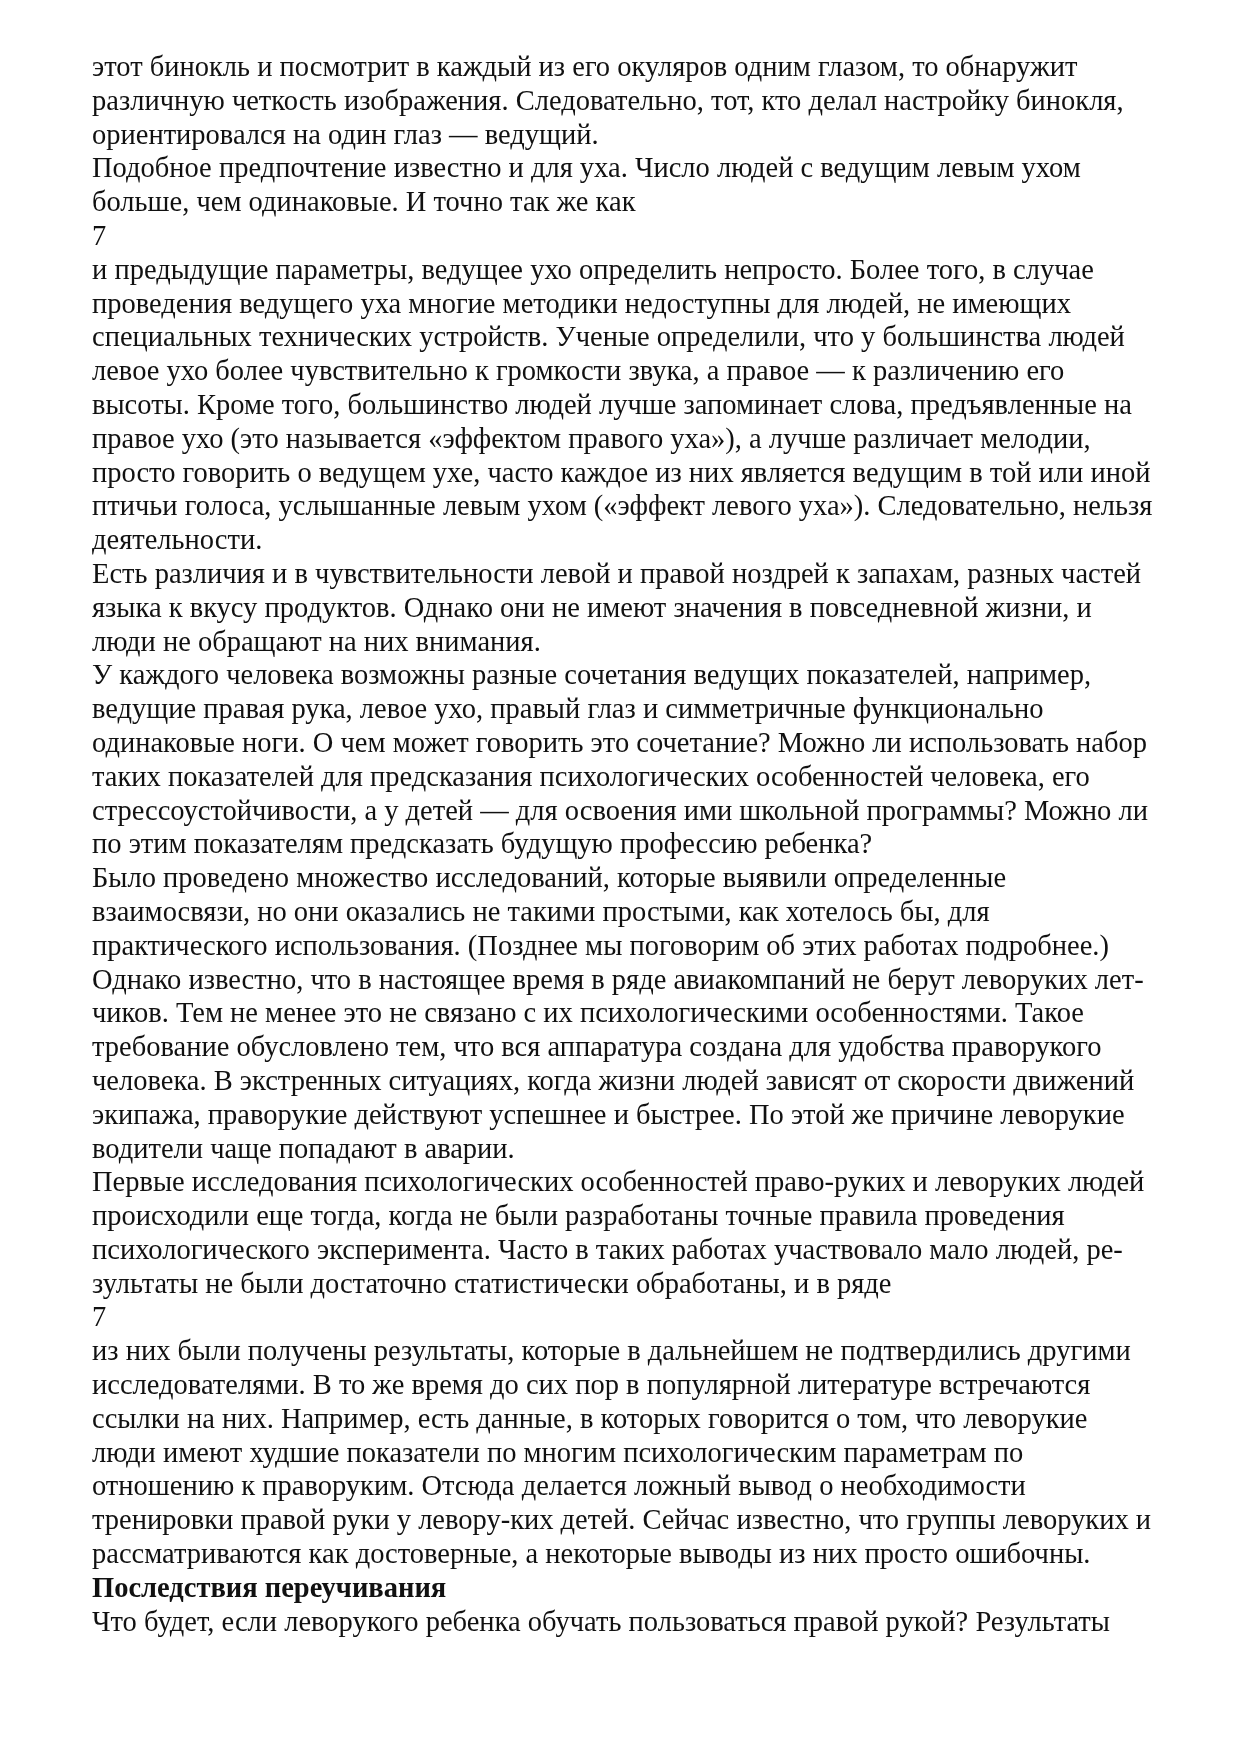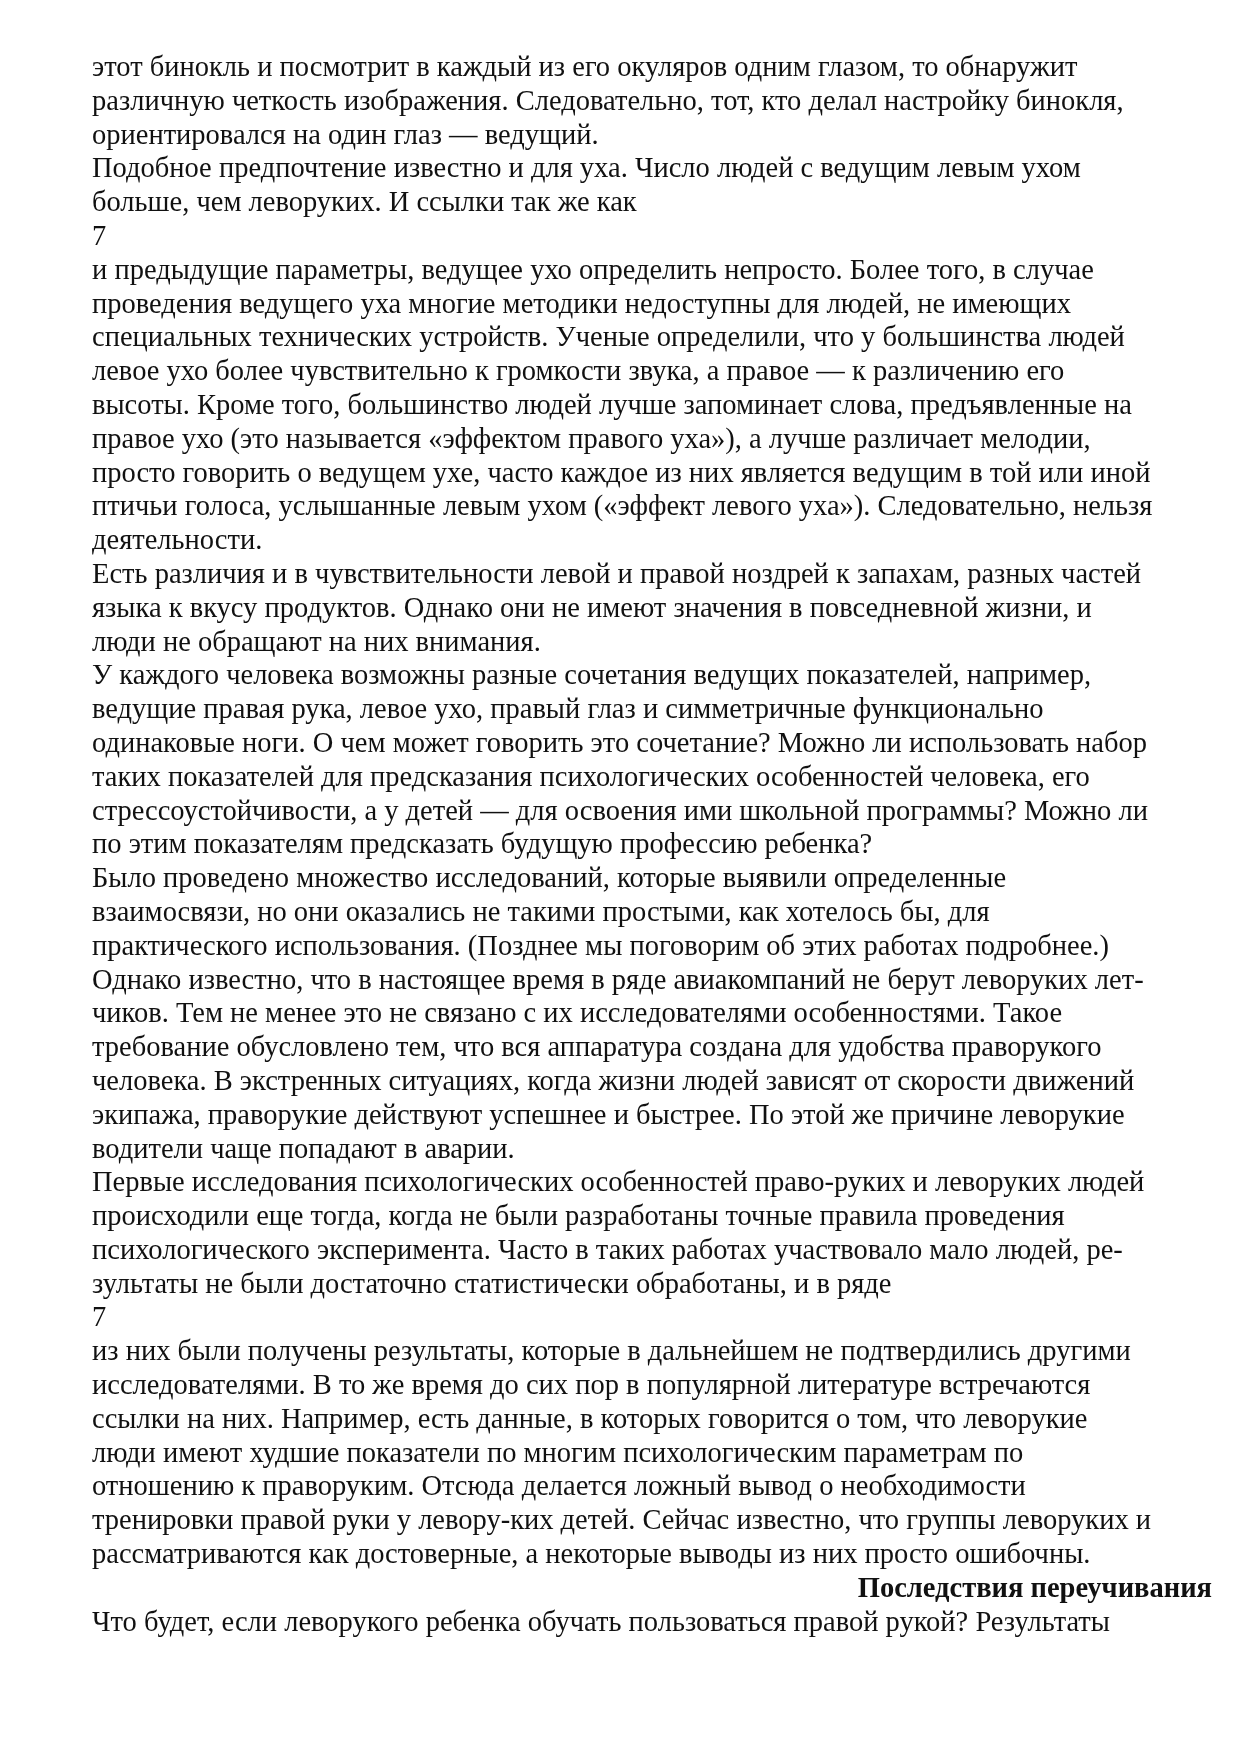--- a/index.html
+++ b/index.html
@@ -23,32 +23,31 @@
       line-height: 33.8px;
       color: #111111;
     }
     .line {
       display: block;
       white-space: nowrap;
       height: 33.8px;
     }
     .line.heading {
       font-weight: bold;
-      text-align: right;
     }
   </style>
 </head>
 <body>
 
 <div class="page">
   <span class="line">этот бинокль и посмотрит в каждый из его окуляров одним глазом, то обнаружит</span>
   <span class="line">различную четкость изображения. Следовательно, тот, кто делал настройку бинокля,</span>
   <span class="line">ориентировался на один глаз — ведущий.</span>
   <span class="line">Подобное предпочтение известно и для уха. Число людей с ведущим левым ухом</span>
-  <span class="line">больше, чем леворуких. И ссылки так же как</span>
+  <span class="line">больше, чем одинаковые. И точно так же как</span>
   <span class="line">7</span>
   <span class="line">и предыдущие параметры, ведущее ухо определить непросто. Более того, в случае</span>
   <span class="line">проведения ведущего уха многие методики недоступны для людей, не имеющих</span>
   <span class="line">специальных технических устройств. Ученые определили, что у большинства людей</span>
   <span class="line">левое ухо более чувствительно к громкости звука, а правое — к различению его</span>
   <span class="line">высоты. Кроме того, большинство людей лучше запоминает слова, предъявленные на</span>
   <span class="line">правое ухо (это называется «эффектом правого уха»), а лучше различает мелодии,</span>
   <span class="line">просто говорить о ведущем ухе, часто каждое из них является ведущим в той или иной</span>
   <span class="line">птичьи голоса, услышанные левым ухом («эффект левого уха»). Следовательно, нельзя</span>
   <span class="line">деятельности.</span>
@@ -58,21 +57,21 @@
   <span class="line">У каждого человека возможны разные сочетания ведущих показателей, например,</span>
   <span class="line">ведущие правая рука, левое ухо, правый глаз и симметричные функционально</span>
   <span class="line">одинаковые ноги. О чем может говорить это сочетание? Можно ли использовать набор</span>
   <span class="line">таких показателей для предсказания психологических особенностей человека, его</span>
   <span class="line">стрессоустойчивости, а у детей — для освоения ими школьной программы? Можно ли</span>
   <span class="line">по этим показателям предсказать будущую профессию ребенка?</span>
   <span class="line">Было проведено множество исследований, которые выявили определенные</span>
   <span class="line">взаимосвязи, но они оказались не такими простыми, как хотелось бы, для</span>
   <span class="line">практического использования. (Позднее мы поговорим об этих работах подробнее.)</span>
   <span class="line">Однако известно, что в настоящее время в ряде авиакомпаний не берут леворуких лет-</span>
-  <span class="line">чиков. Тем не менее это не связано с их исследователями особенностями. Такое</span>
+  <span class="line">чиков. Тем не менее это не связано с их психологическими особенностями. Такое</span>
   <span class="line">требование обусловлено тем, что вся аппаратура создана для удобства праворукого</span>
   <span class="line">человека. В экстренных ситуациях, когда жизни людей зависят от скорости движений</span>
   <span class="line">экипажа, праворукие действуют успешнее и быстрее. По этой же причине леворукие</span>
   <span class="line">водители чаще попадают в аварии.</span>
   <span class="line">Первые исследования психологических особенностей право-руких и леворуких людей</span>
   <span class="line">происходили еще тогда, когда не были разработаны точные правила проведения</span>
   <span class="line">психологического эксперимента. Часто в таких работах участвовало мало людей, ре-</span>
   <span class="line">зультаты не были достаточно статистически обработаны, и в ряде</span>
   <span class="line">7</span>
   <span class="line">из них были получены результаты, которые в дальнейшем не подтвердились другими</span>

